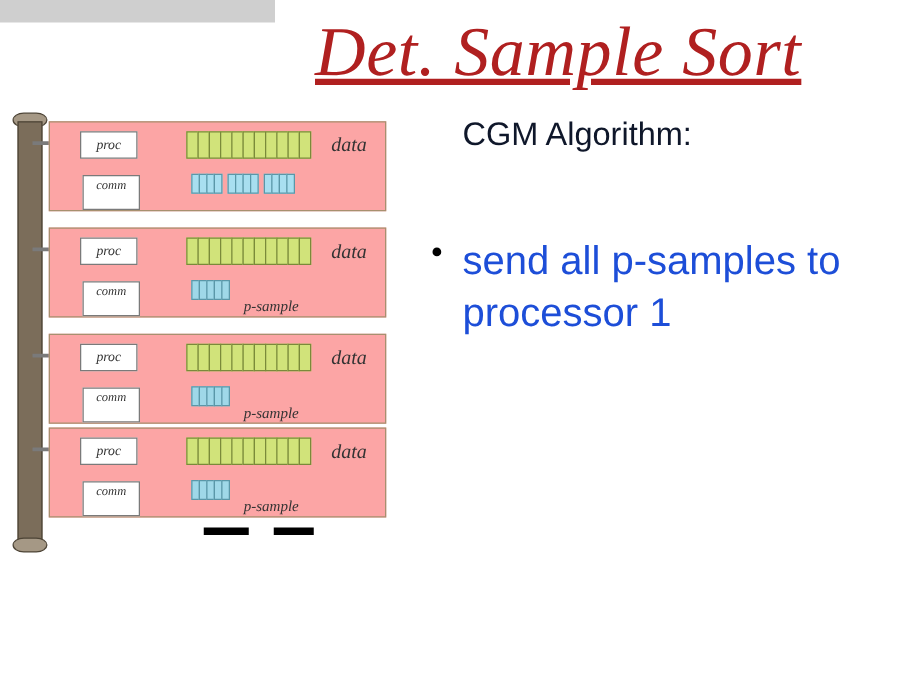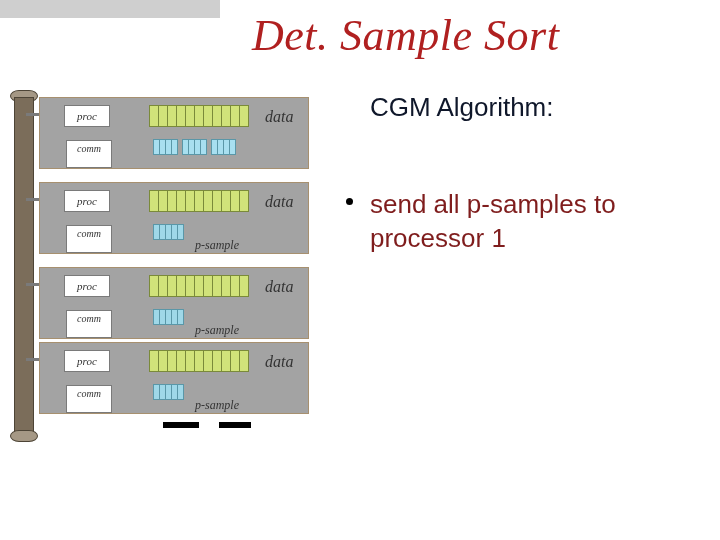--- a/index.html
+++ b/index.html
@@ -14,39 +14,40 @@
   }
   .topbar {
     position: absolute;
     left: 0; top: 0;
     width: 220px; height: 18px;
     background: #cfcfcf;
   }
   .title {
     position: absolute;
     left: 252px; top: 10px;
-    font-size: 44px;
+    font-size: 56px;
     font-style: italic;
     font-family: "Times New Roman", Times, serif;
     color: #b02020;
     font-weight: 500;
     letter-spacing: 0.5px;
+    text-decoration: underline;
   }
   .subtitle {
     position: absolute;
     left: 370px; top: 92px;
     font-size: 26px;
     color: #0f172a;
     font-family: Arial, sans-serif;
   }
   .bullet-row {
     position: absolute;
     left: 370px; top: 188px;
-    font-size: 26px;
-    color: #7f1d1d;
+    font-size: 32px;
+    color: #1d4ed8;
     line-height: 1.3;
   }
   .bullet-dot {
     position: absolute;
     left: -24px; top: 10px;
     width: 7px; height: 7px;
     background: #000;
     border-radius: 50%;
   }
   .diagram {
@@ -72,21 +73,21 @@
   .cap-top { top: -7px; }
   .cap-bot { top: 333px; }
   .pgroup {
     position: absolute;
     left: 25px;
     width: 280px;
   }
   .membox {
     width: 270px;
     height: 72px;
-    background: #a3a3a3;
+    background: #fca5a5;
     border: 1px solid #a7906f;
     position: relative;
   }
   .proc, .comm {
     position: absolute;
     width: 46px;
     border: 1px solid #7a7a7a;
     background: #fff;
     font-size: 11px;
     font-family: Georgia, serif;

